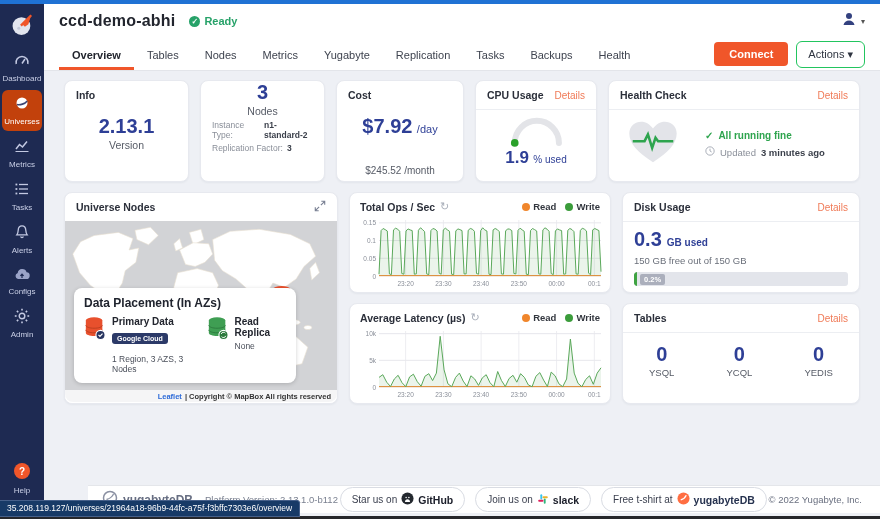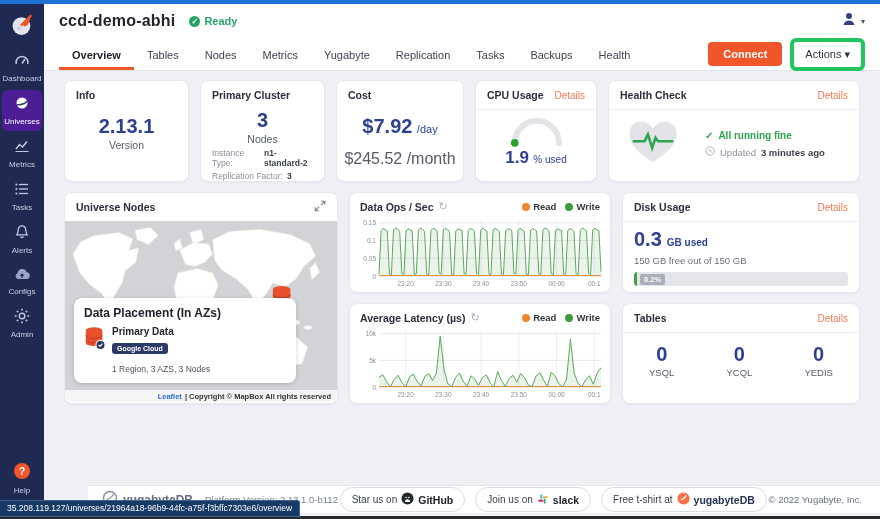--- a/index.html
+++ b/index.html
@@ -3,38 +3,38 @@
 <meta charset="utf-8">
 <style>
   *{box-sizing:border-box;margin:0;padding:0}
   body{width:880px;height:519px;font-family:"Liberation Sans",sans-serif;background:#eef0f5;overflow:hidden;position:relative;color:#2b2f3a}
   .topbar{position:absolute;top:0;left:0;right:0;height:4px;background:#1f72d4;z-index:60}
   .bottombar{position:absolute;bottom:0;left:0;right:0;height:3px;background:#26272b;z-index:55}
   
   .sidebar{position:absolute;top:4px;left:0;bottom:3px;width:44px;background:#1e2a52;display:flex;flex-direction:column;align-items:center;z-index:10}
   .logo{width:44px;height:42px;display:flex;align-items:center;justify-content:center}
   .nav-item{width:40px;margin:1px 2px;border-radius:6px;padding:5px 0 5px;display:flex;flex-direction:column;align-items:center;gap:2px;cursor:pointer}
-  .nav-item.active{background:#4c1d95}
+  .nav-item.active{background:#c2410c}
   .nav-label{font-size:8px;color:#c9cfe6;white-space:nowrap}
   .nav-item.active .nav-label{color:#fff}
   .nav-help{margin-top:auto;margin-bottom:16px}
   
   .main{position:absolute;left:44px;top:4px;right:0;bottom:3px;display:flex;flex-direction:column}
   .titlebar{background:#fff;height:34px;flex:0 0 34px;display:flex;align-items:center;padding:0 15px}
   .page-title{font-size:16px;font-weight:bold;color:#22252e;letter-spacing:.2px}
   .ready{display:flex;align-items:center;gap:4px;margin-left:14px;color:#27a269;font-size:11px;font-weight:bold}
   .ready .dot{width:11px;height:11px;border-radius:50%;background:#27a269;color:#fff;font-size:8px;line-height:11px;text-align:center}
   .avatar{margin-left:auto;display:flex;align-items:center;gap:4px;cursor:pointer}
   .caret{font-size:8px;color:#555}
   .tabbar{background:#fff;height:33px;flex:0 0 33px;display:flex;align-items:center;padding:0 15px;border-bottom:1px solid #e3e5ea}
   .tab{font-size:11px;color:#3e434f;padding:10px 13px 9px;cursor:pointer;white-space:nowrap}
   .tab.active{color:#22252e;font-weight:bold;box-shadow:inset 0 -3px 0 #f0562a}
   .tab-actions{margin-left:auto;display:flex;gap:8px;align-items:center}
   .btn-connect{background:#f0562a;color:#fff;border:none;border-radius:4px;font-size:11px;font-weight:bold;padding:6px 15px;cursor:pointer;font-family:inherit}
-  .btn-actions{background:#fff;color:#2e3440;border:4px solid #22c55e;border-radius:6px;font-size:11px;padding:6px 11px;cursor:pointer;font-family:inherit}
+  .btn-actions{background:#fff;color:#2e3440;border:1px solid #22c55e;border-radius:6px;font-size:11px;padding:6px 11px;cursor:pointer;font-family:inherit}
   .content{flex:1;padding:9px 20px;display:flex;flex-direction:column;gap:10px;overflow:hidden}
   .card{background:#fff;border:1px solid #e7e9ef;border-radius:8px;box-shadow:0 1px 2px rgba(20,30,60,.05)}
   .card-head{display:flex;align-items:center;padding:8px 11px;font-size:10.5px;font-weight:bold;color:#2b2f3a}
   .card-head.divided{border-bottom:1px solid #eceef2}
   .details{margin-left:auto;color:#f07a57;font-weight:normal;font-size:10px;cursor:pointer}
   .row1{display:flex;gap:11px}
   .row1 .card{height:102px}
   .mc{text-align:center}
   .big{font-size:20px;font-weight:bold;color:#2e3f96}
   .sub{font-size:10.5px;color:#565b66;margin-top:1px}
@@ -215,44 +215,41 @@
         <div class="card-head">
             <span>Info</span>
           </div>
         <div class="mc" style="margin-top:6px">
           <div class="big">2.13.1</div>
           <div class="sub">Version</div>
         </div>
       </div>
 
       <div class="card" style="width:125px">
-        <div class="card-head">
-            <span>Primary Cluster</span>
-          </div>
         <div class="mc" style="margin-top:0">
           <div class="big">3</div>
           <div class="sub">Nodes</div>
         </div>
         <div class="kv">
             <span>Instance Type:</span>
             <b>n1-standard-2</b>
           </div>
         <div class="kv">
             <span>Replication Factor:</span>
             <b>3</b>
           </div>
       </div>
 
       <div class="card" style="width:128px">
         <div class="card-head">
             <span>Cost</span>
           </div>
         <div class="mc" style="margin-top:6px">
           <div><span class="big">$7.92</span> <span style="font-size:11px;color:#2e3f96">/day</span></div>
-          <div class="sub" style="margin-top:12px;font-size:16px">$245.52 /month</div>
+          <div class="sub" style="margin-top:27px;font-size:10px">$245.52 /month</div>
         </div>
       </div>
 
       <div class="card" style="width:122px">
         <div class="card-head divided">
             <span>CPU Usage</span>
             <span class="details">Details</span>
           </div>
         <div class="mc" style="margin-top:4px">
           <svg width="64" height="34" viewBox="0 0 70 40">
@@ -335,32 +332,45 @@
                     <path d="M2 9.5c0 1.8 4 3.2 9 3.2s9-1.4 9-3.2 M2 14.5c0 1.8 4 3.2 9 3.2s9-1.4 9-3.2" stroke="#b93d1f" fill="none"></path>
                     <circle cx="18" cy="20" r="5" fill="#273460" stroke="#fff" stroke-width="1.2"></circle>
                     <path d="M15.8 20l1.6 1.6 2.8-3" stroke="#fff" stroke-width="1.3" fill="none"></path>
                   </svg></span>
               <div>
                 <div class="pl-label">Primary Data</div>
                 <span class="badge">Google Cloud</span>
                 <div class="pl-info">1 Region, 3 AZS, 3 Nodes</div>
               </div>
             </div>
+            <div class="pl-item">
+              <span><svg width="22" height="25" viewBox="0 0 24 26">
+                    <ellipse cx="11" cy="4" rx="9" ry="3.2" fill="#3f9e53"></ellipse>
+                    <path d="M2 4v14c0 1.8 4 3.2 9 3.2s9-1.4 9-3.2V4" fill="#3f9e53"></path>
+                    <path d="M2 9.5c0 1.8 4 3.2 9 3.2s9-1.4 9-3.2 M2 14.5c0 1.8 4 3.2 9 3.2s9-1.4 9-3.2" stroke="#2c7a3d" fill="none"></path>
+                    <circle cx="18" cy="20" r="5" fill="#2c7a3d" stroke="#fff" stroke-width="1.2"></circle>
+                    <path d="M15.5 19a2.6 2.6 0 0 1 4.6-.8M20.5 21a2.6 2.6 0 0 1-4.6.8" stroke="#fff" stroke-width="1" fill="none"></path>
+                  </svg></span>
+              <div>
+                <div class="pl-label">Read Replica</div>
+                <div class="pl-info" style="margin-top:3px">None</div>
+              </div>
+            </div>
           </div>
         </div>
         <div class="attribution">
           <span class="lnk">Leaflet</span>
           <span>| Copyright © MapBox All rights reserved</span>
         </div>
       </div>
 
       <div class="col" style="width:262px">
         <div class="card chart-card">
           <div class="card-head">
-            <span>Data Ops / Sec</span>
+            <span>Total Ops / Sec</span>
             <span class="refresh">↻</span>
             <span class="legend">
               <span class="legend-item">
                   <i class="ldot" style="background: rgb(240, 134, 44);"></i>
                   <span>Read</span>
                 </span>
               <span class="legend-item">
                   <i class="ldot" style="background: rgb(59, 156, 59);"></i>
                   <span>Write</span>
                 </span>

